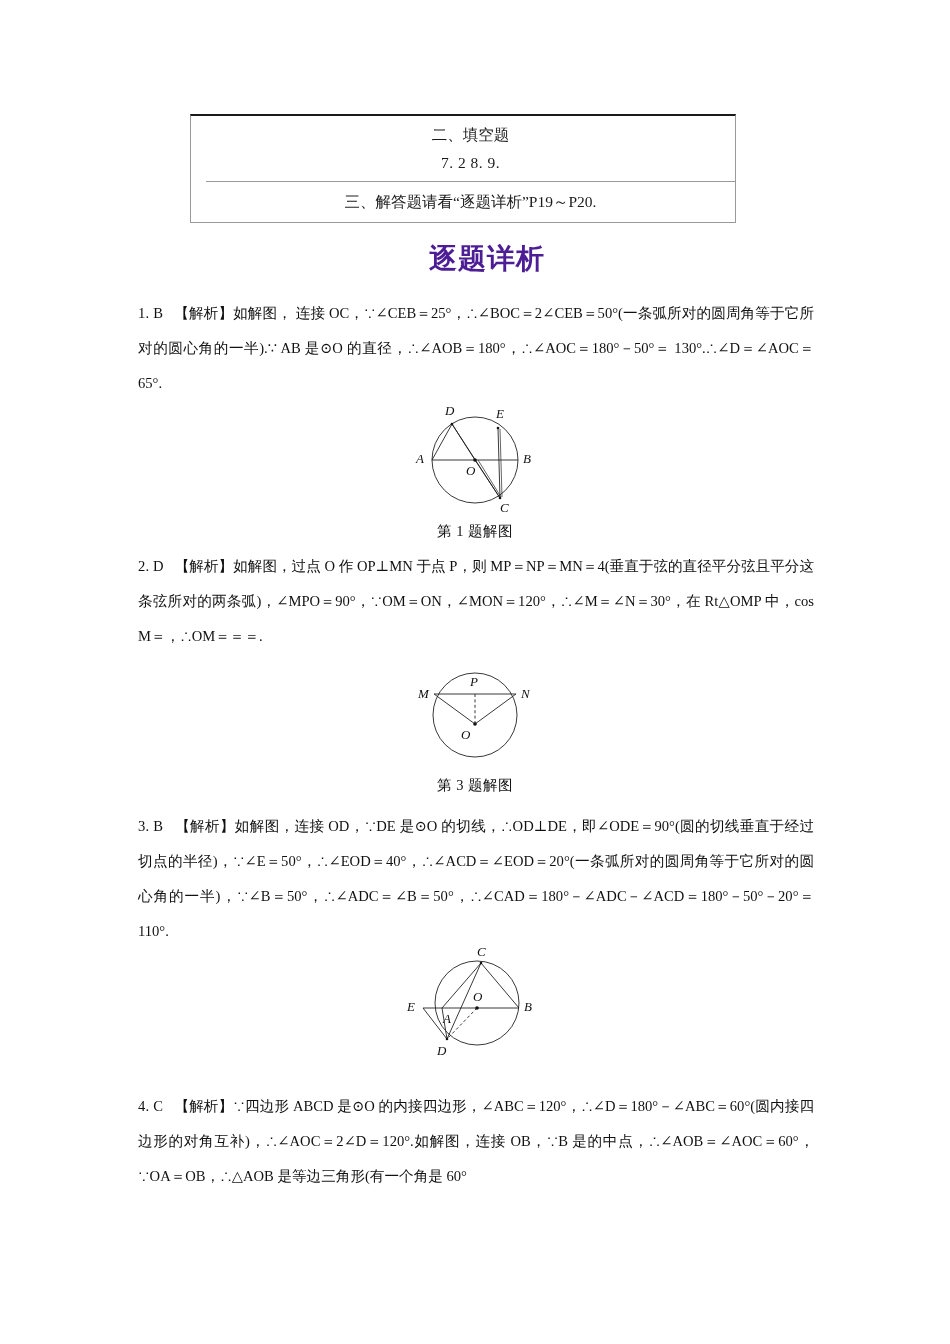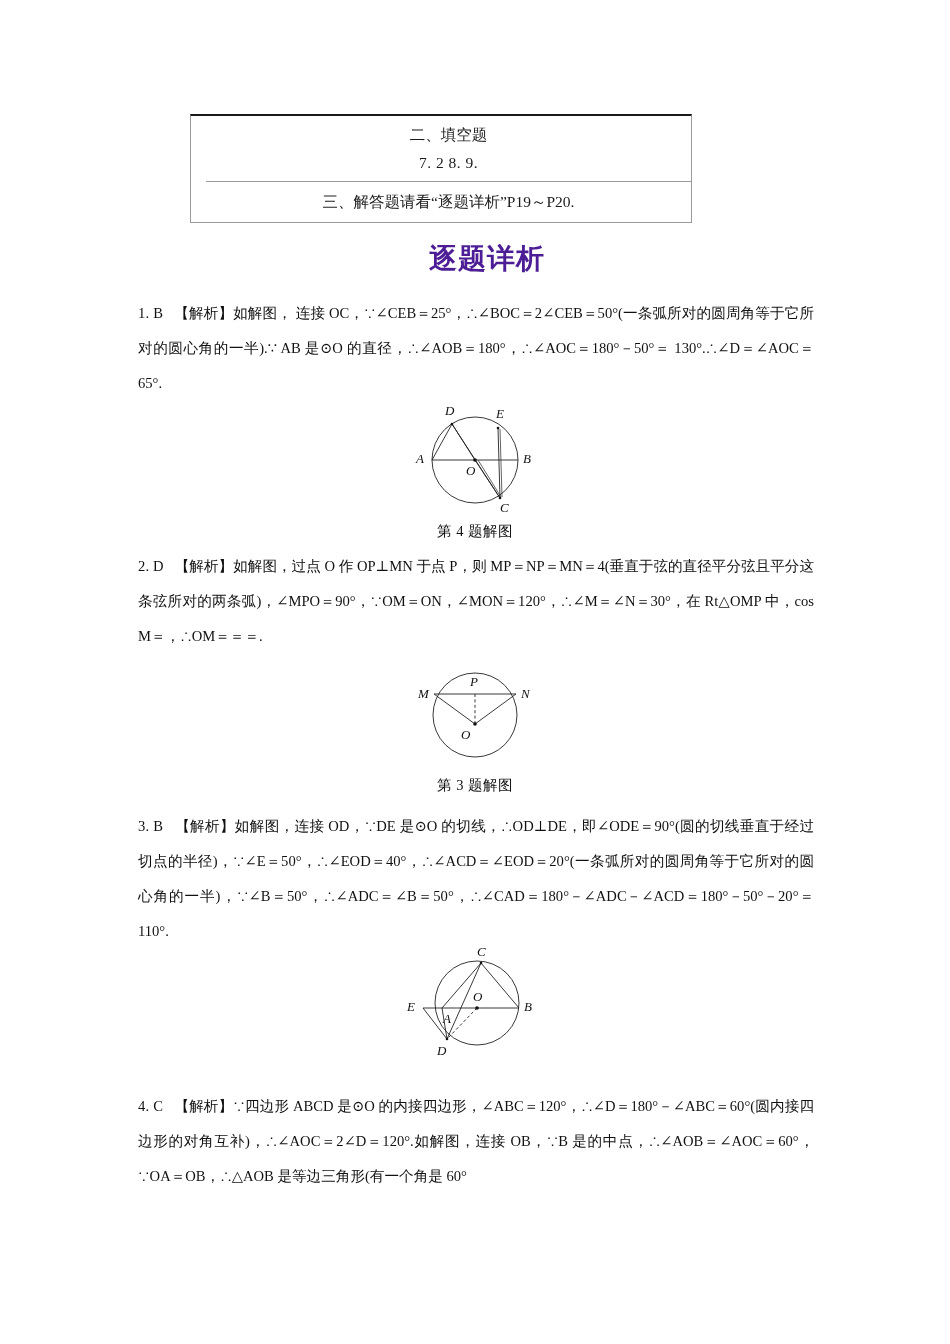--- a/index.html
+++ b/index.html
@@ -21,21 +21,21 @@
     height: 1344px;
     box-sizing: border-box;
     padding: 0;
   }
 
   
   .answer-box {
     position: absolute;
     left: 190px;
     top: 114px;
-    width: 502px;
+    width: 546px;
     box-sizing: border-box;
     border: 1px solid #9a9a9a;
     border-top: 2px solid #1a1a1a;
     padding-left: 15px;
   }
   .answer-row {
     text-align: center;
     font-size: 15.5px;
     line-height: 1.0;
     color: #1a1a1a;
@@ -138,21 +138,21 @@
       <circle cx="108" cy="30" r="1.3" fill="#111"></circle>
       <circle cx="110" cy="100" r="1.3" fill="#111"></circle>
 
       <text class="lbl" x="55" y="17">D</text>
       <text class="lbl" x="106" y="20">E</text>
       <text class="lbl" x="26" y="65">A</text>
       <text class="lbl" x="133" y="65">B</text>
       <text class="lbl" x="110" y="114">C</text>
       <text class="lbl" x="76" y="77">O</text>
     </svg>
-    <div class="fig-caption">第 4 题解图</div>
+    <div class="fig-caption">第 1 题解图</div>
   </div>
 
   <div class="para" style="top:549px;">
     <span class="lead">2.</span><span>&nbsp;</span><span class="lead">D</span><span>&nbsp;&nbsp;&nbsp;</span><span>【解析】如解图，过点 O 作 OP⊥MN 于点 P，则 MP＝NP＝MN＝4(垂直于弦的直径平分弦且平分这条弦所对的两条弧)，∠MPO＝90°，∵OM＝ON，∠MON＝120°，∴∠M＝∠N＝30°，在 Rt△OMP 中，cos M＝，∴OM＝＝＝.</span>
   </div>
 
   <div class="figure" style="top:658px;">
     <svg width="170" height="112" viewBox="0 0 170 112">
       <circle cx="85" cy="57" r="42" fill="none" stroke="#222" stroke-width="0.9"></circle>
 

